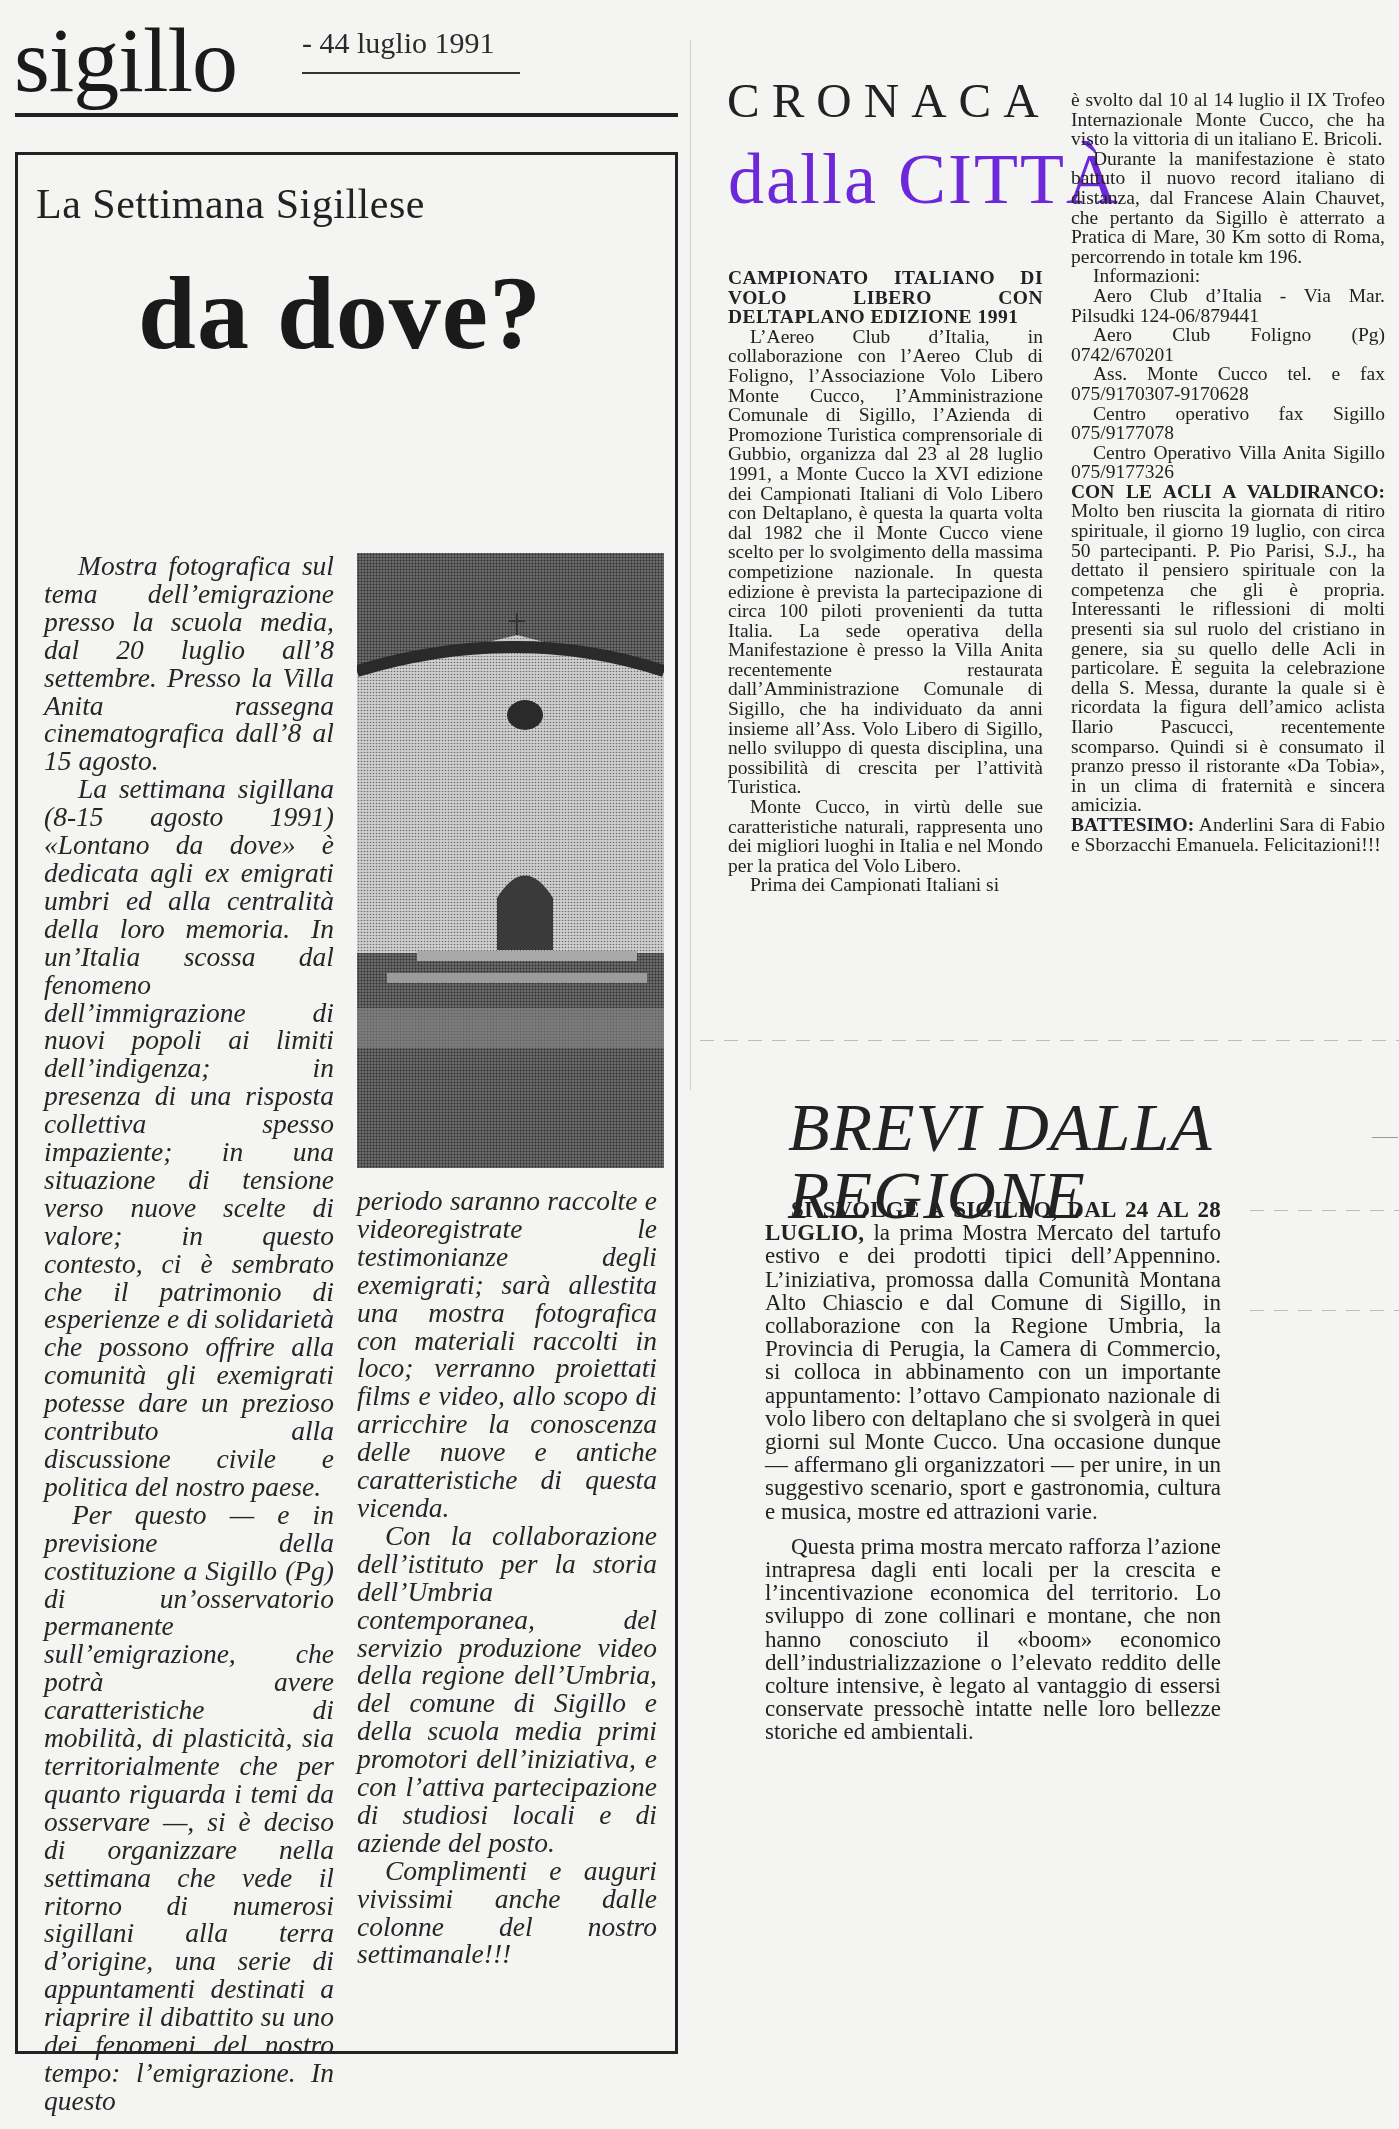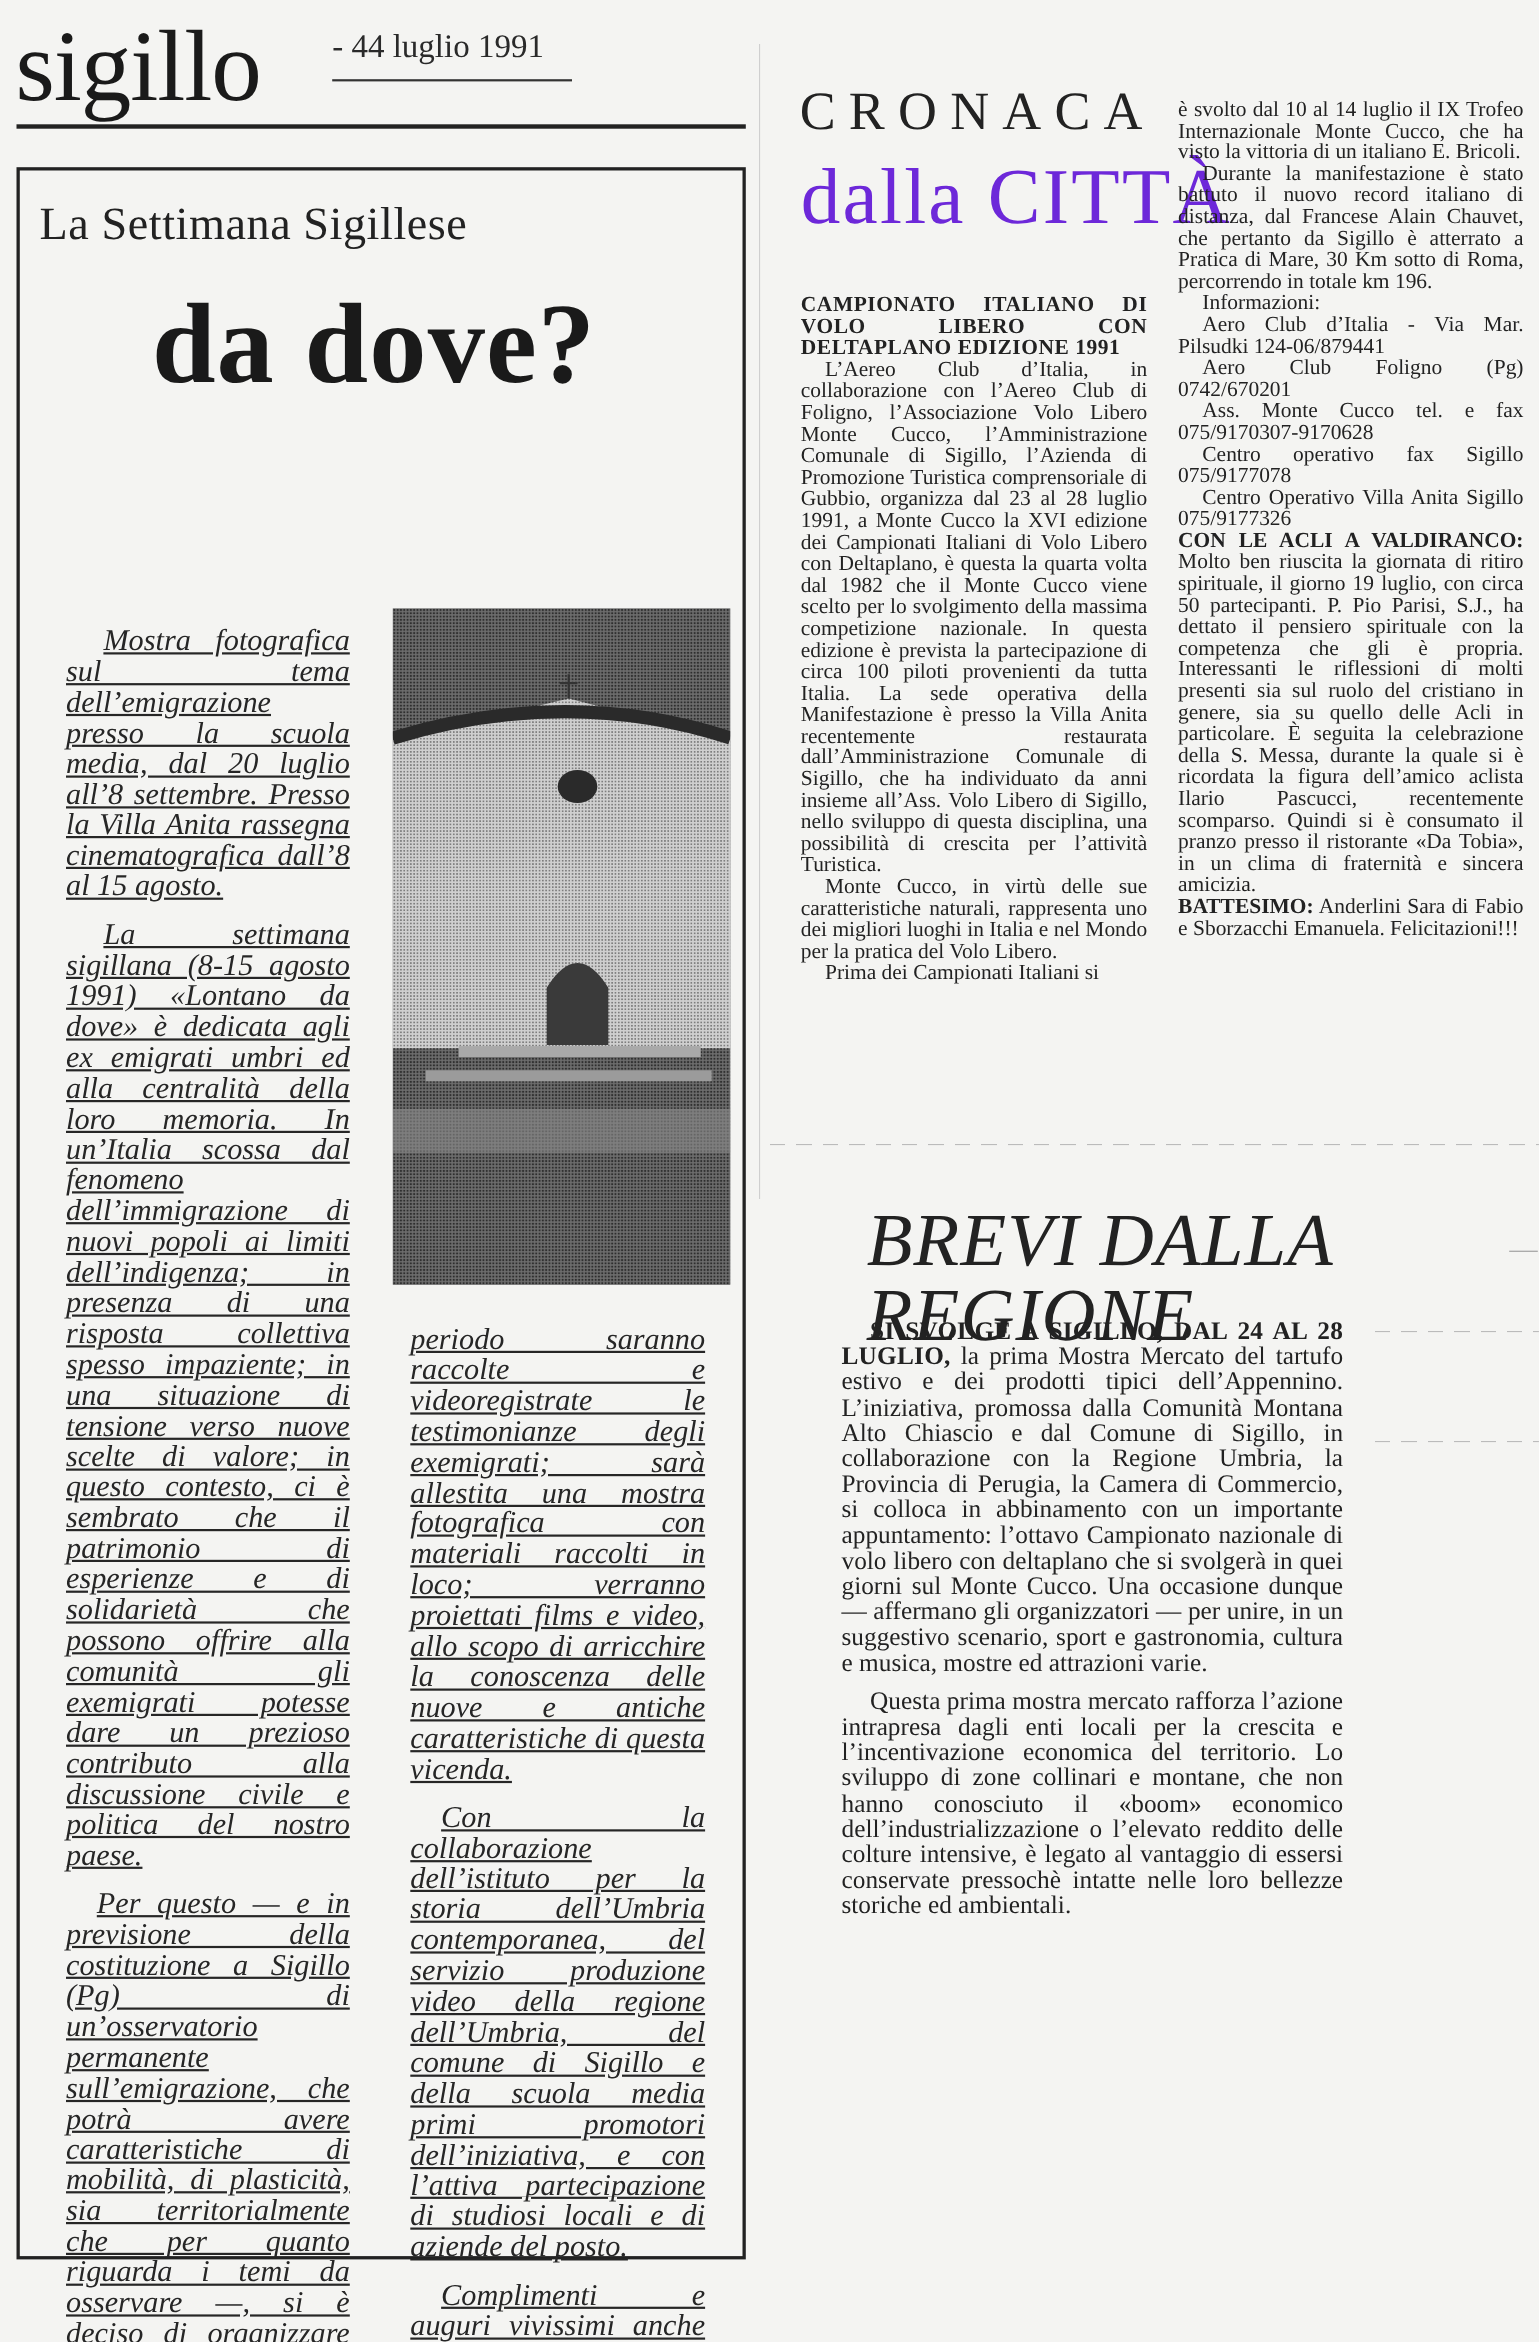--- a/index.html
+++ b/index.html
@@ -15,21 +15,21 @@
   .date-rule { left: 302px; top: 72px; width: 218px; height: 2px; background: #333; }
   .masthead-rule { left: 15px; top: 113px; width: 663px; height: 4px; background: #222; }
   .col-divider { left: 690px; top: 40px; width: 1px; height: 1050px; background: #cfcfcf; }
 
   
   .feature-box { left: 15px; top: 152px; width: 663px; height: 1902px; border: 3px solid #222; box-sizing: border-box; }
   .kicker { left: 36px; top: 180px; font-size: 42px; color: #222; letter-spacing: 0.5px; }
   .headline { left: 40px; top: 255px; width: 600px; text-align: center; font-size: 104px; font-weight: bold; line-height: 1.12; color: #1a1a1a; letter-spacing: 1px; }
 
   .col-it { font-style: italic; font-size: 27.5px; line-height: 27.9px; text-align: justify; color: #262626; }
-  .col-it p { margin: 16px; text-indent: 28px; text-decoration: underline; }
+  .col-it p { margin: 0; text-indent: 28px; }
   .col-left { left: 44px; top: 552px; width: 290px; }
   .col-mid { left: 357px; top: 1187px; width: 300px; }
 
   .photo { left: 357px; top: 553px; width: 307px; height: 615px; overflow: hidden; background: #9a9a9a; }
 
   
   .cronaca-title { left: 727px; top: 76px; font-size: 49px; line-height: 1; letter-spacing: 12px; color: #222; }
   .cronaca-title2 { left: 728px; top: 143px; font-size: 72px; line-height: 1; letter-spacing: 2px; color: #6d28d9; }
   .news-col { font-size: 19.5px; line-height: 19.6px; text-align: justify; color: #222; }
   .news-col p { margin: 0; text-indent: 22px; }

